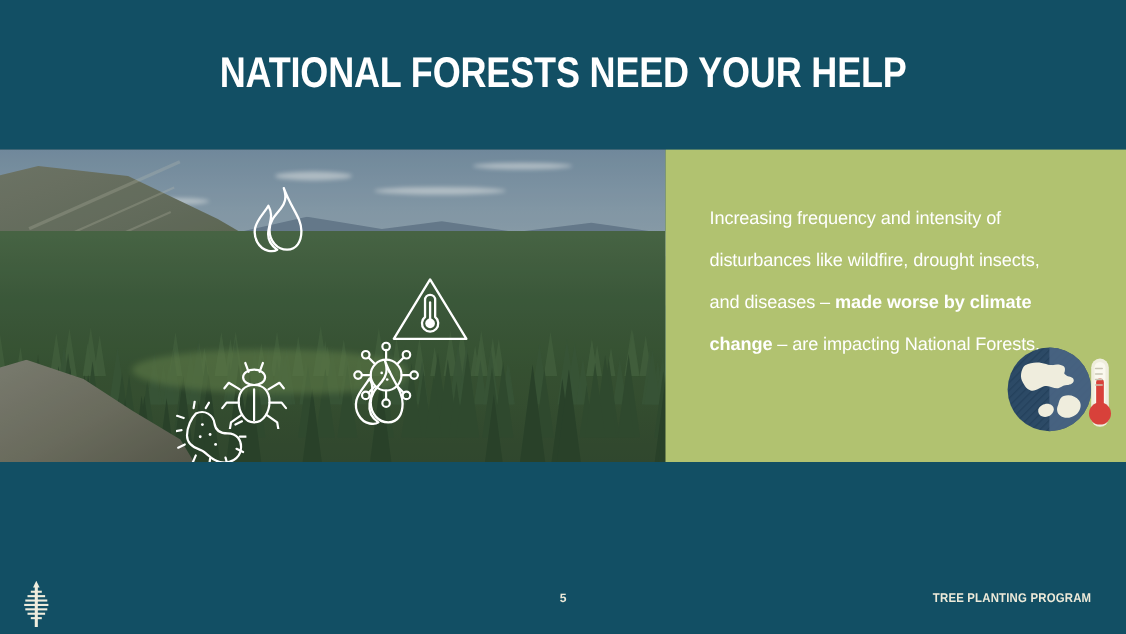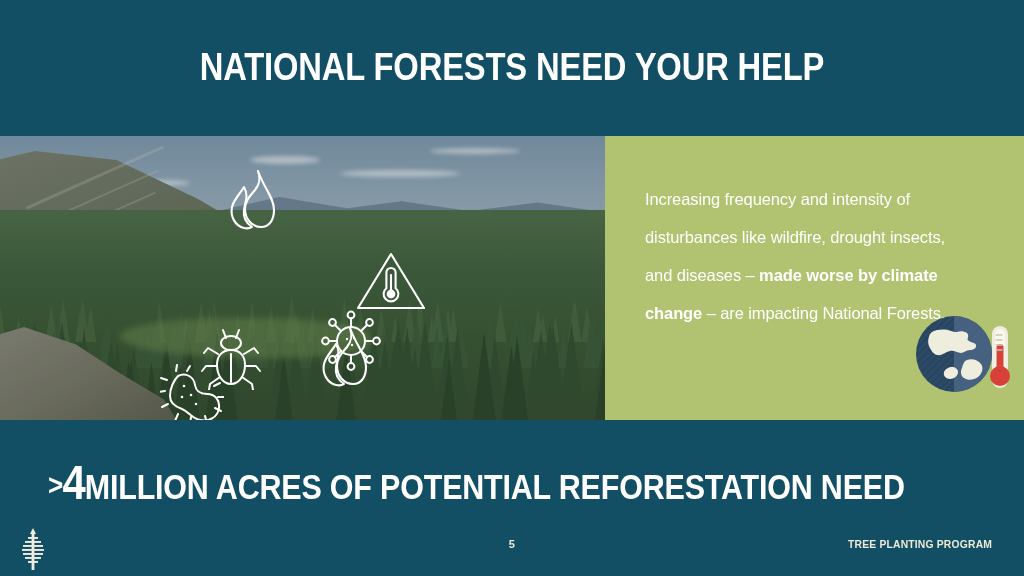--- a/index.html
+++ b/index.html
@@ -450,25 +450,20 @@
             <line x1="86" y1="23" x2="92" y2="23"></line>
             <line x1="86" y1="28" x2="92" y2="28"></line>
             <line x1="86" y1="33" x2="92" y2="33"></line>
             <line x1="86" y1="38" x2="92" y2="38"></line>
           </g>
         </svg>
       </div>
     </div>
   </div>
 
-  <div class="headline">
-    <span class="hl-inner">
-      <span class="gt">&gt;</span><span class="num">4</span><span class="rest">MILLION ACRES OF POTENTIAL REFORESTATION NEED</span>
-    </span>
-  </div>
 
   <div class="footer">
     <div class="logo">
       <svg width="34" height="44" viewBox="0 0 34 44">
         <g fill="#EFEDDD">
           <rect x="15.6" y="4" width="2.8" height="38"></rect>
           <rect x="12" y="9" width="10" height="1.9"></rect>
           <rect x="9" y="13" width="16" height="1.9"></rect>
           <rect x="7" y="17" width="20" height="1.9"></rect>
           <rect x="6" y="21" width="22" height="1.9"></rect>

